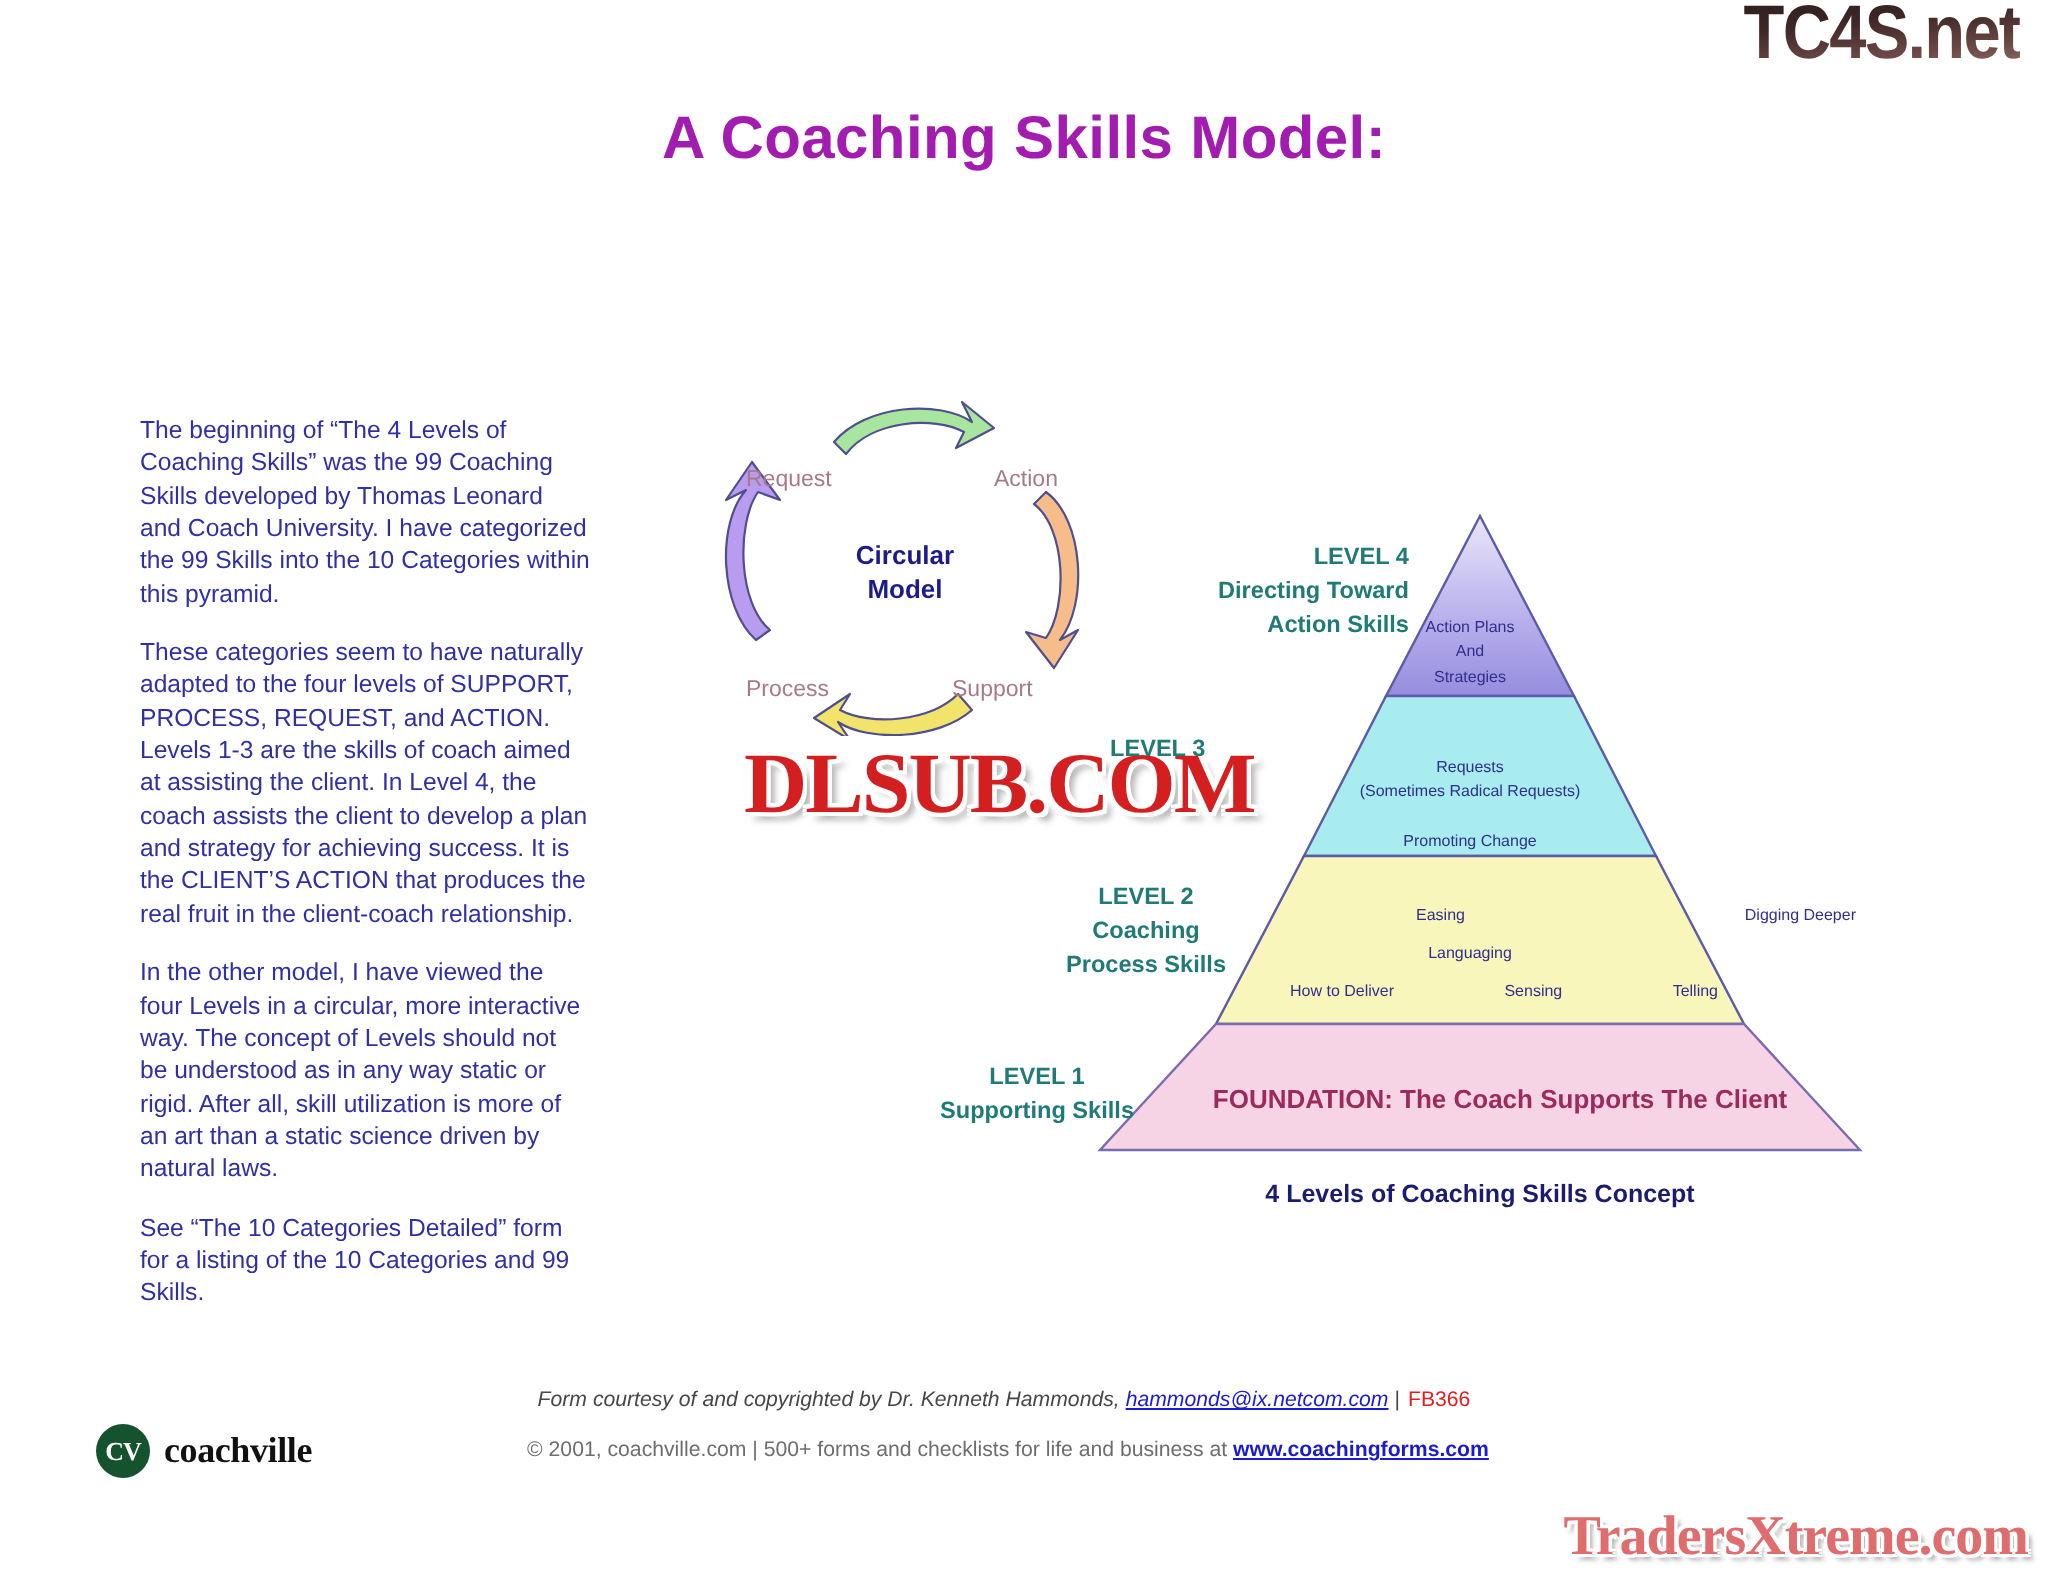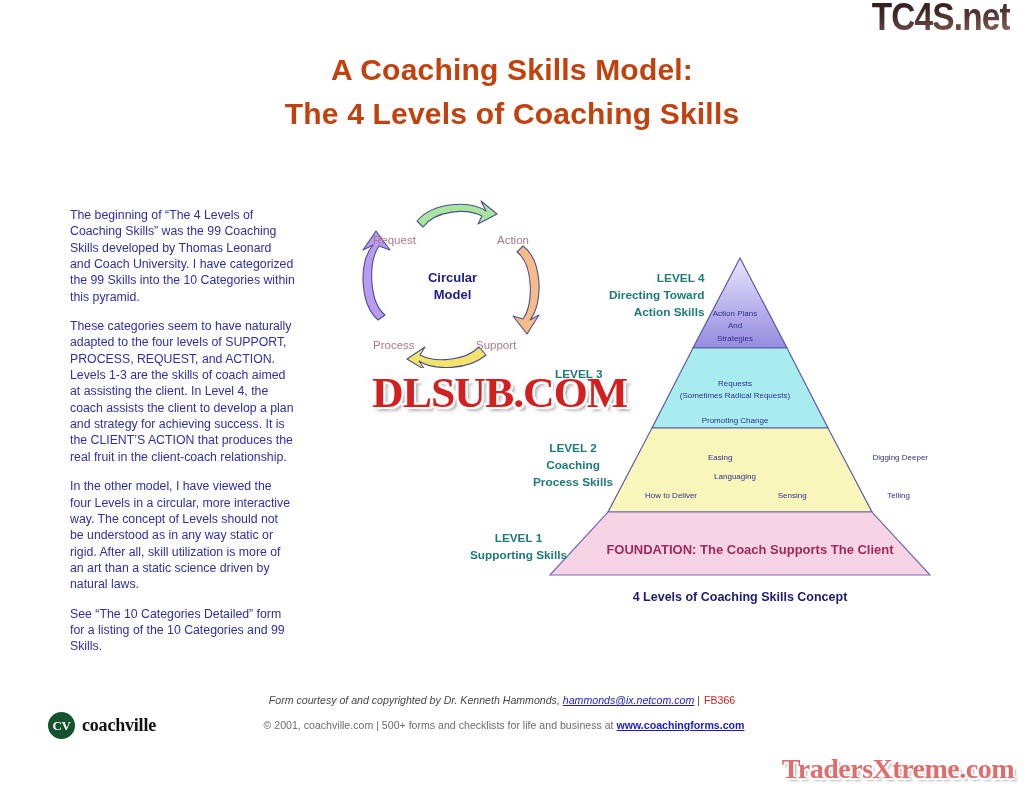--- a/index.html
+++ b/index.html
@@ -35,21 +35,21 @@
     white-space: nowrap;
   }
 
   
   #doc-title {
     position: absolute;
     top: 48px;
     left: 0;
     width: 1024px;
     text-align: center;
-    color: #c2410c;
+    color: #a21caf;
     font-size: 30px;
     font-weight: bold;
     line-height: 1.46;
     letter-spacing: 0.2px;
   }
   #doc-title .line2 { display: block; }
 
   
   #body-copy {
     position: absolute;
@@ -150,21 +150,21 @@
   #pyramid-figure .lv3-inner { left: 180px; top: 128px; width: 200px; }
 
   #pyramid-figure .lv2-row {
     position: absolute;
     color: #2f2f8f;
     font-size: 8px;
     white-space: nowrap;
   }
   #pyramid-figure .lv2-r1 { left: 205px; top: 203px; width: 220px; display:flex; justify-content: space-between; margin-left: 48px; }
   #pyramid-figure .lv2-r2 { left: 180px; top: 222px; width: 200px; text-align:center; display:block; }
-  #pyramid-figure .lv2-r3 { left: 190px; top: 241px; width: 265px; display:flex; justify-content: space-between; }
+  #pyramid-figure .lv2-r3 { left: 190px; top: 241px; width: 214px; display:flex; justify-content: space-between; }
 
   #pyramid-figure .foundation-txt {
     position: absolute;
     left: 130px; top: 292px;
     width: 330px;
     text-align: center;
     color: #9c2a5c;
     font-size: 13px;
     font-weight: bold;
     white-space: nowrap;
@@ -272,21 +272,20 @@
     white-space: nowrap;
   }
 </style>
 </head>
 <body>
 
 <div id="tc4s-watermark">TC4S.net</div>
 
 <div id="doc-title">
   <span>A Coaching Skills Model:</span>
-  <span class="line2">The 4 Levels of Coaching Skills</span>
 </div>
 
 <div id="body-copy">
   <p>The beginning of “The 4 Levels of Coaching Skills” was the 99 Coaching Skills developed by Thomas Leonard and Coach University.  I have categorized the 99 Skills into the 10 Categories within this pyramid.</p>
   <p>These categories seem to have naturally adapted to the four levels of SUPPORT, PROCESS, REQUEST, and ACTION.  Levels 1-3 are the skills of coach aimed at assisting the client.  In Level 4, the coach assists the client to develop a plan and strategy for achieving success.  It is the CLIENT’S ACTION that produces the real fruit in the client-coach relationship.</p>
   <p>In the other model, I have viewed the four Levels in a circular, more interactive way.  The concept of Levels should not be understood as in any way static or rigid.  After all, skill utilization is more of an art than a static science driven by natural laws.</p>
   <p>See “The 10 Categories Detailed” form for a listing of the 10 Categories and 99 Skills.</p>
 </div>
 
 <div id="circular-model">

